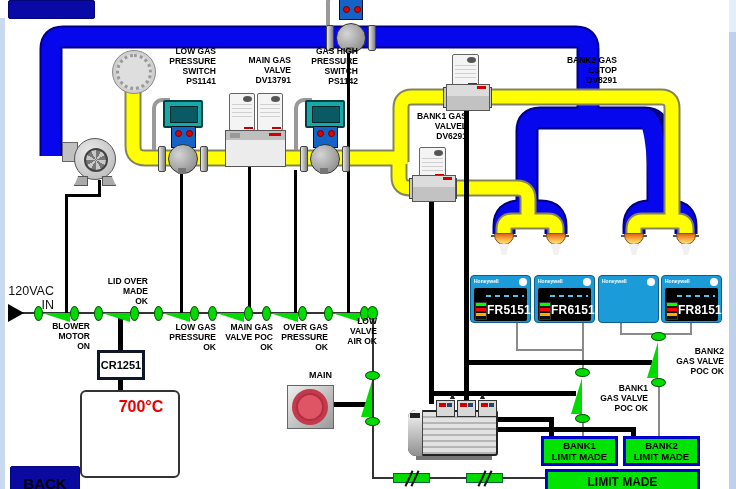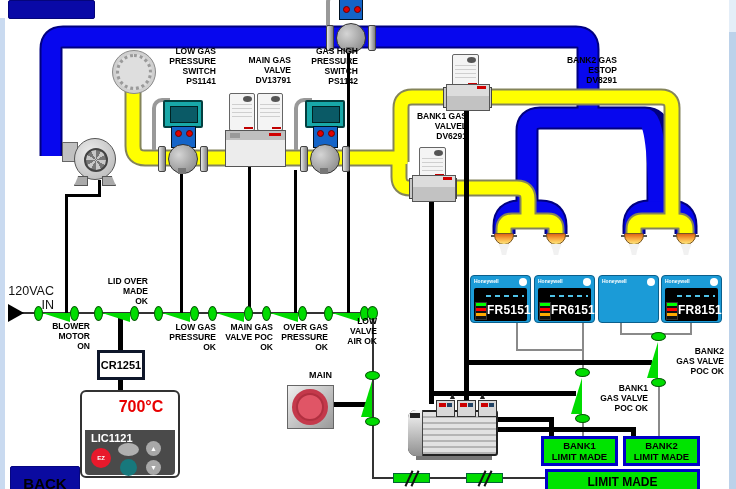--- a/index.html
+++ b/index.html
@@ -312,30 +312,20 @@
   <div class="abs" style="left:4px;top:3px;width:36px;height:36px;border-radius:50%;background:#C4394B"></div>
   <div class="abs" style="left:8px;top:7px;width:28px;height:28px;border-radius:50%;background:#E05566;border:2px solid #B03040;box-sizing:border-box"></div>
 </div>
 
 <div class="abs" style="left:97px;top:350px;width:48px;height:30px;background:#fff;border:3px solid #0f172a;box-sizing:border-box;display:flex;align-items:center;justify-content:center">
   <span style="font:bold 11px 'Liberation Sans',sans-serif">CR1251</span>
 </div>
 
 <div class="abs" style="left:80px;top:390px;width:100px;height:88px;background:#fff;border:2px solid #333;border-radius:6px;box-sizing:border-box">
   <div style="position:absolute;left:28px;top:6px;width:62px;text-align:center;font:bold 16px 'Liberation Sans',sans-serif;color:#E80000">700°C</div>
-  <div class="abs" style="left:3px;top:38px;width:90px;height:45px;background:#4A4A4A;border-radius:0 0 4px 4px">
-    <span style="position:absolute;left:6px;top:2px;font:bold 11px 'Liberation Sans',sans-serif;color:#fff">LIC1121</span>
-    <div style="position:absolute;left:6px;top:18px;width:20px;height:20px;border-radius:50%;background:#E8192C;color:#fff;font:bold 6px 'Liberation Sans',sans-serif;display:flex;align-items:center;justify-content:center">
-        <span>EZ</span>
-      </div>
-    <div style="position:absolute;left:33px;top:13px;width:21px;height:13px;border-radius:50%;background:#b0b0b0"></div>
-    <div style="position:absolute;left:35px;top:29px;width:17px;height:17px;border-radius:50%;background:#17787C"></div>
-    <div style="position:absolute;left:61px;top:11px;width:15px;height:15px;border-radius:50%;background:#a8a8a8;color:#fff;font-size:7px;text-align:center;line-height:15px">▲</div>
-    <div style="position:absolute;left:61px;top:30px;width:15px;height:15px;border-radius:50%;background:#a8a8a8;color:#fff;font-size:7px;text-align:center;line-height:15px">▼</div>
-  </div>
 </div>
 
 <div class="lbl" style="left:2px;top:284px;width:52px;font:12.5px 'Liberation Sans',sans-serif;color:#111">120VAC
 IN</div>
 <div class="abs" style="left:8px;top:304px;width:0;height:0;border-left:16px solid #000;border-top:9px solid transparent;border-bottom:9px solid transparent"></div>
 
 <div class="contact" style="left:34px;top:305px">
     <div class="ell" style="left:0;top:1px;width:9px;height:15px"></div>
     <div class="wedgeH" style="left:8px;top:8px;width:28px;height:9px"></div>
     <div class="ell" style="left:36px;top:1px;width:9px;height:15px"></div>

